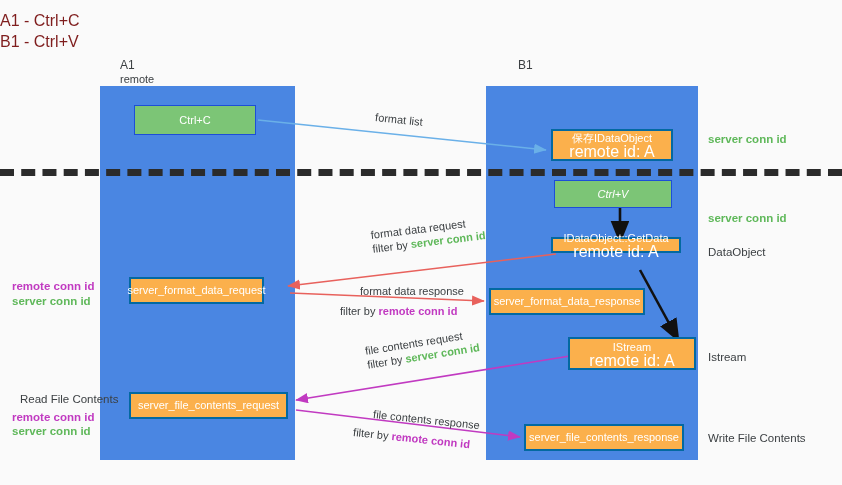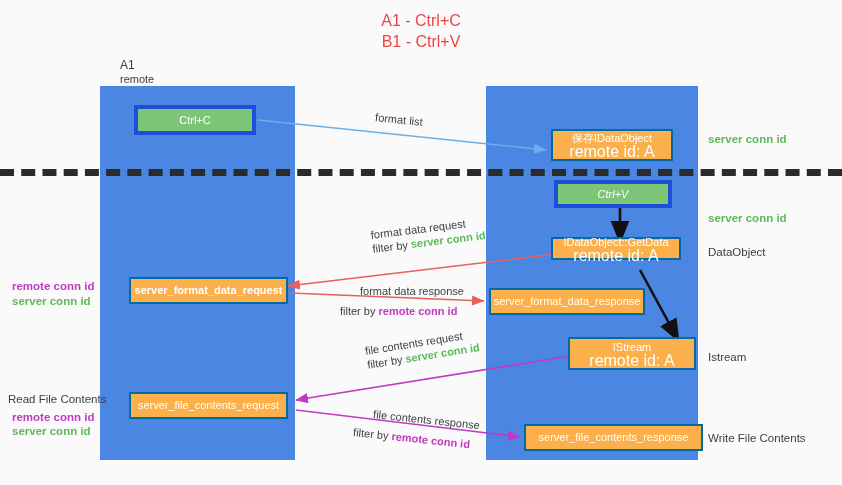--- a/index.html
+++ b/index.html
@@ -9,37 +9,37 @@
     background:#fafafa;
     font-family:"Liberation Sans","DejaVu Sans",sans-serif;
     position:relative;overflow:hidden;
     color:#3c4043;
   }
   #stage{position:absolute;left:0;top:0;width:842px;height:485px;}
   .layer-svg{position:absolute;left:0;top:0;width:842px;height:485px;pointer-events:none;}
 
   .title{
     position:absolute;left:0;top:10px;width:842px;
-    text-align:center;font-size:16px;line-height:21px;color:#ef4444;
+    text-align:left;font-size:16px;line-height:21px;color:#7f1d1d;
     white-space:pre;
   }
 
   .col-head{
     position:absolute;font-size:12px;line-height:14px;color:#3c4043;
   }
   .col-head .sub{font-size:11px;}
 
   .lane{position:absolute;background:#4a86e2;}
 
   .node{
     position:absolute;box-sizing:border-box;
     display:flex;flex-direction:column;align-items:center;justify-content:center;
     text-align:center;color:#ffffff;font-size:11px;line-height:13px;
   }
-  .node.green{background:#7cc576;border:4px solid #1d4ed8;}
+  .node.green{background:#7cc576;border:1px solid #1d4ed8;}
   .node.orange{background:#fbb04c;border:2px solid #0369a1;}
   .node .l2{font-size:16px;}
 
   .side-label{
     position:absolute;font-size:11.5px;line-height:14px;color:#3c4043;white-space:nowrap;
   }
   .side-label.green-t{color:#5fb85a;font-weight:bold;}
   .side-label.purple-t{color:#c13ac1;font-weight:bold;}
 
   .edge-label{
@@ -61,20 +61,21 @@
 
   <div class="title">A1 - Ctrl+C
 B1 - Ctrl+V</div>
 
   <div class="col-head" style="left:120px;top:58px;width:150px;">
     <div>A1</div>
     <div class="sub">remote</div>
   </div>
 
   <div class="col-head" style="left:518px;top:58px;width:150px;">
+    <div>B1</div>
   </div>
 
   <div class="lane" style="left:100px;top:86px;width:195px;height:374px;"></div>
   <div class="lane" style="left:486px;top:86px;width:212px;height:374px;"></div>
 
   <svg class="layer-svg" viewBox="0 0 842 485">
     <defs>
       <marker id="ah-blue" markerWidth="9" markerHeight="9" refX="7.5" refY="3.2" orient="auto">
         <path d="M0,0 L8,3.2 L0,6.4 z" fill="#6ab0e8"></path>
       </marker>
@@ -112,56 +113,56 @@
 
   <div class="node orange" style="left:551px;top:129px;width:122px;height:32px;">
     <div>保存IDataObject</div>
     <div class="l2">remote id: A</div>
   </div>
 
   <div class="node green" style="left:554px;top:180px;width:118px;height:28px;font-style:italic;">
     <div>Ctrl+V</div>
   </div>
 
-  <div class="node orange" style="left:551px;top:237px;width:130px;height:23px;text-align:center;">
+  <div class="node orange" style="left:551px;top:237px;width:130px;height:16px;text-align:center;">
     <div>IDataObject::GetData</div>
     <div class="l2">remote id: A</div>
   </div>
 
   <div class="node orange" style="left:568px;top:337px;width:128px;height:33px;">
     <div>IStream</div>
     <div class="l2">remote id: A</div>
   </div>
 
-  <div class="node orange" style="left:129px;top:277px;width:159px;height:27px;font-weight:bold;">
+  <div class="node orange" style="left:129px;top:277px;width:135px;height:27px;">
     <div>server_format_data_request</div>
   </div>
 
   <div class="node orange" style="left:129px;top:392px;width:159px;height:27px;">
     <div>server_file_contents_request</div>
   </div>
 
   <div class="node orange" style="left:489px;top:288px;width:156px;height:27px;">
     <div>server_format_data_response</div>
   </div>
 
-  <div class="node orange" style="left:524px;top:424px;width:179px;height:27px;">
+  <div class="node orange" style="left:524px;top:424px;width:160px;height:27px;">
     <div>server_file_contents_response</div>
   </div>
 
   <div class="side-label green-t" style="left:708px;top:132px;">server conn id</div>
   <div class="side-label green-t" style="left:708px;top:211px;">server conn id</div>
   <div class="side-label" style="left:708px;top:245px;">DataObject</div>
   <div class="side-label" style="left:708px;top:350px;">Istream</div>
   <div class="side-label" style="left:708px;top:431px;">Write File Contents</div>
 
   <div class="side-label purple-t" style="left:12px;top:279px;">remote conn id</div>
   <div class="side-label green-t" style="left:12px;top:294px;">server conn id</div>
 
-  <div class="side-label" style="left:8px;top:392px;text-align:center;">Read File Contents</div>
+  <div class="side-label" style="left:20px;top:392px;text-align:center;">Read File Contents</div>
   <div class="side-label purple-t" style="left:12px;top:410px;">remote conn id</div>
   <div class="side-label green-t" style="left:12px;top:424px;">server conn id</div>
 
   <div class="edge-label" style="left:376px;top:110px;transform:rotate(6deg);">
     <span>format list</span>
   </div>
 
   <div class="edge-label" style="left:370px;top:228px;transform:rotate(-7deg);">
     <div>format data request</div>
     <div>

